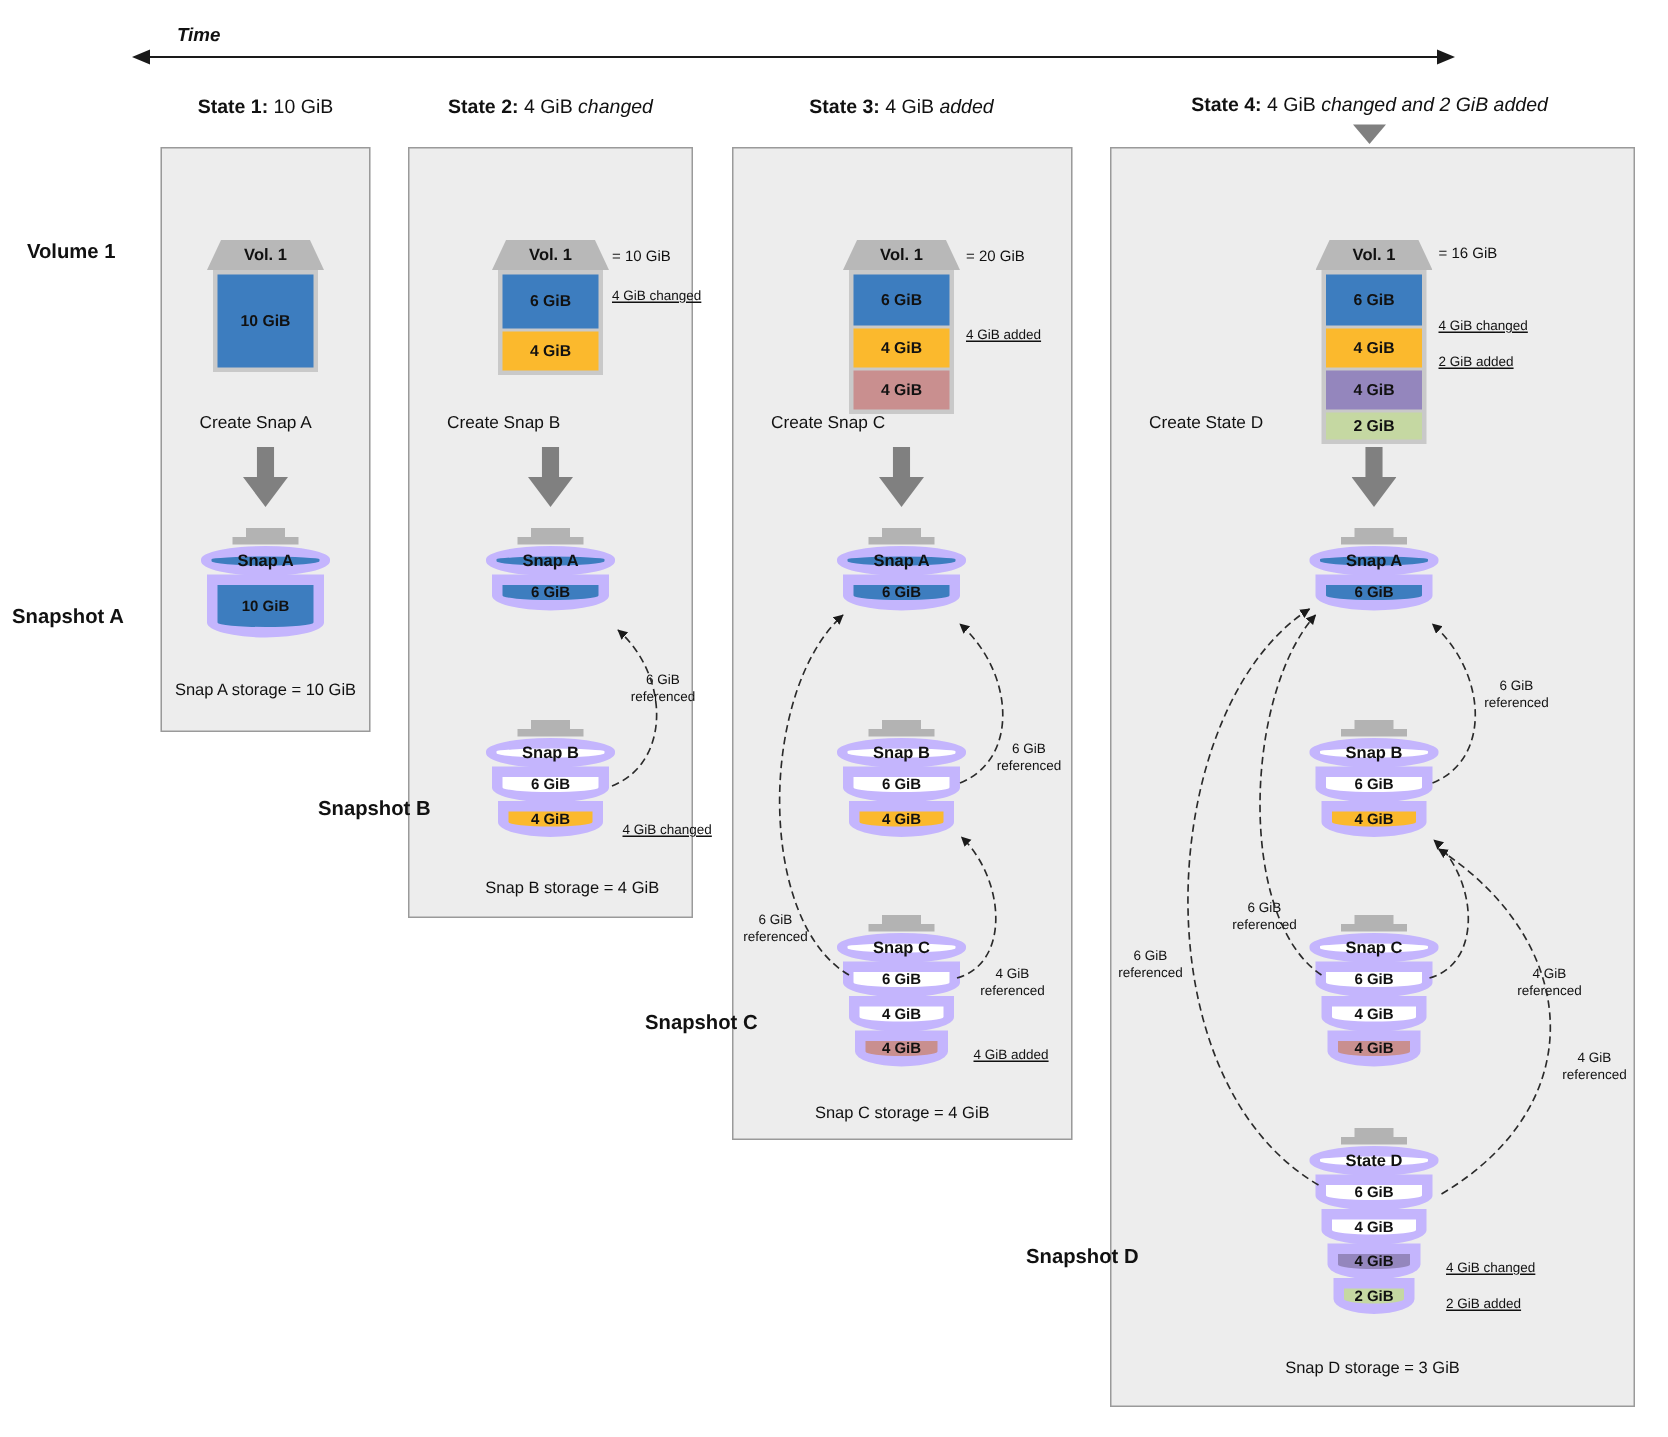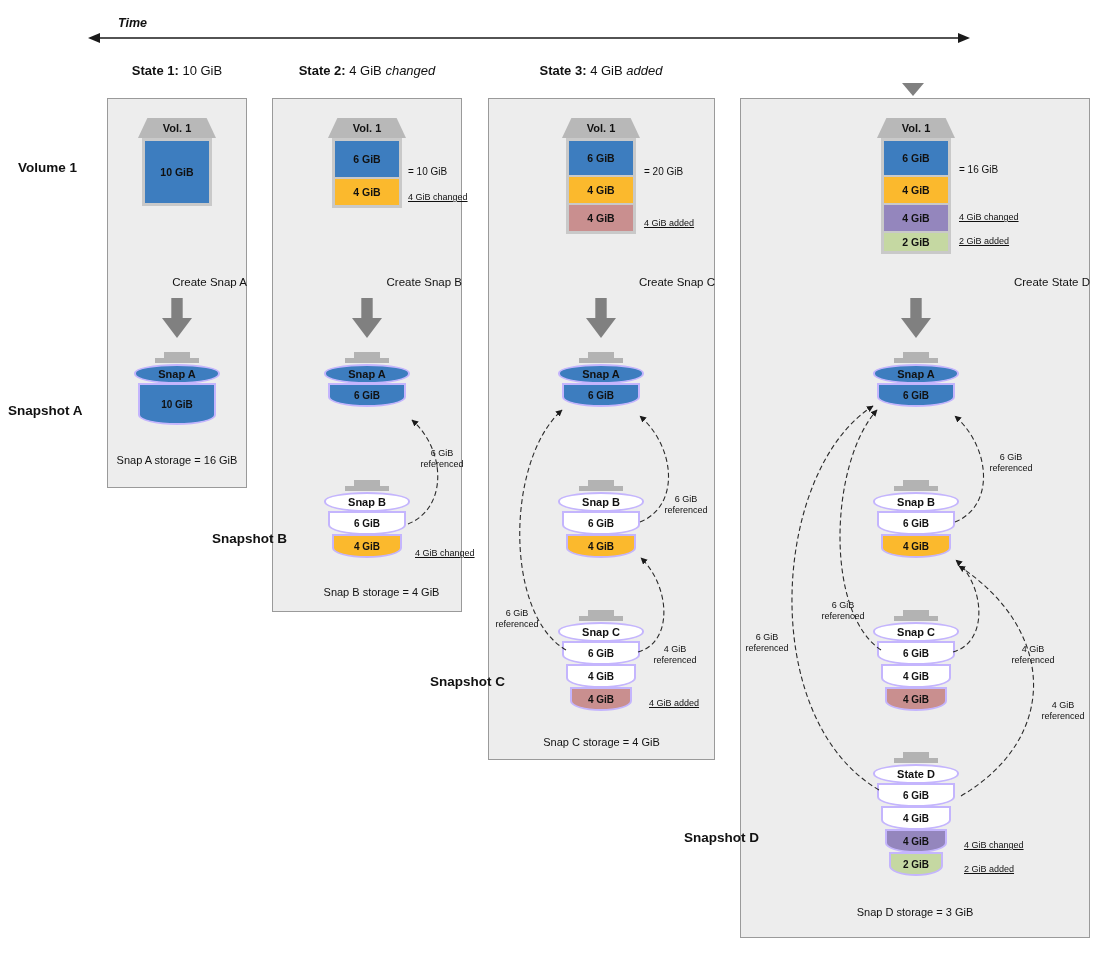--- a/index.html
+++ b/index.html
@@ -6,34 +6,34 @@
   .canvas{position:relative;width:1112px;height:958px;background:#ffffff;
           font-family:"Liberation Sans",sans-serif;color:#111;overflow:hidden;border-radius:17px;}
   .panel{position:absolute;background:#ededed;border:1px solid #9a9a9a;box-sizing:border-box;}
   .hdr{position:absolute;font-size:13px;text-align:center;white-space:nowrap;}
   .hdr .b{font-weight:bold;}
   .hdr .i{font-style:italic;}
   .row-label{position:absolute;font-weight:bold;font-size:13.5px;white-space:nowrap;}
   .time-label{position:absolute;font-size:12.5px;font-weight:bold;font-style:italic;}
   .state-marker{position:absolute;width:0;height:0;border-left:11px solid transparent;
                 border-right:11px solid transparent;border-top:13px solid #808080;}
-  .vol{position:absolute;width:78px;}
+  .vol{position:absolute;width:78px;margin-top:42px;}
   .vol-cap{height:20px;background:#b8b8b8;clip-path:polygon(12% 0,88% 0,100% 100%,0 100%);
            font-weight:bold;font-size:11px;line-height:20px;text-align:center;}
   .vol-body{margin:0 4px;background:#c9c9c9;padding:3px;display:flex;flex-direction:column;gap:2px;}
   .vol-block{display:flex;align-items:center;justify-content:center;font-weight:bold;font-size:10.5px;}
   .note{position:absolute;font-size:9px;white-space:nowrap;text-decoration:underline;}
   .total{position:absolute;font-size:10px;white-space:nowrap;}
-  .create-label{position:absolute;font-size:11.5px;text-align:right;}
+  .create-label{position:absolute;font-size:11.5px;text-align:left;padding-left:26px;}
   .down-arrow{position:absolute;width:30px;height:40px;background:#808080;
               clip-path:polygon(31% 0,69% 0,69% 50%,100% 50%,50% 100%,0 50%,31% 50%);}
   .bucket{position:absolute;width:86px;display:flex;flex-direction:column;align-items:center;}
   .tab1{width:26px;height:6px;background:#b3b3b3;}
   .tab2{width:44px;height:5px;background:#b3b3b3;margin-bottom:2px;}
-  .band{border:2px solid #c4b5fd;display:flex;align-items:center;justify-content:center;
+  .band{border:7px solid #c4b5fd;display:flex;align-items:center;justify-content:center;
         font-size:10px;font-weight:bold;box-sizing:border-box;margin-top:-1px;
         border-radius:0 0 50% 50%/0 0 10px 10px;}
   .band.title{font-size:11px;height:20px;border-radius:50% 50% 50% 50%/9px 9px 10px 10px;}
   .w0{width:86px}.w1{width:78px}.w2{width:70px}.w3{width:62px}.w4{width:54px}
   .h24{height:24px}.h42{height:42px}
   .storage{position:absolute;font-size:11px;text-align:center;}
   .ref-label{position:absolute;font-size:9px;line-height:1.25;white-space:pre-line;text-align:center;}
   svg.overlay{position:absolute;left:0;top:0;pointer-events:none;}
   .ref{fill:none;stroke:#2a2a2a;stroke-width:1.1;stroke-dasharray:5 3;}
   .axis{stroke:#1a1a1a;stroke-width:1.4;}
@@ -52,20 +52,23 @@
 
   <div class="hdr" style="left:77px;top:63px;width:200px">
     <span class="b">State 1:</span><span> 10 GiB</span><span class="i"></span>
   </div>
   <div class="hdr" style="left:267px;top:63px;width:200px">
     <span class="b">State 2:</span><span> 4 GiB </span><span class="i">changed</span>
   </div>
   <div class="hdr" style="left:501px;top:63px;width:200px">
     <span class="b">State 3:</span><span> 4 GiB </span><span class="i">added</span>
   </div>
+  <div class="hdr" style="left:763px;top:62px;width:300px">
+    <span class="b">State 4:</span><span> 4 GiB </span><span class="i">changed and 2 GiB added</span>
+  </div>
   <div class="state-marker" style="left:902px;top:83px"></div>
 
   <div class="row-label" style="left:18px;top:160px">Volume 1</div>
   <div class="row-label" style="left:8px;top:403px">Snapshot A</div>
   <div class="row-label" style="left:212px;top:531px">Snapshot B</div>
   <div class="row-label" style="left:430px;top:674px">Snapshot C</div>
   <div class="row-label" style="left:684px;top:830px">Snapshot D</div>
 
   <div class="vol" style="left:138px;top:118px">
     <div class="vol-cap">Vol. 1</div>
@@ -74,21 +77,21 @@
     </div>
   </div>
   <div class="create-label" style="left:107px;top:276px;width:140px">Create Snap A</div>
   <div class="down-arrow" style="left:162px;top:298px"></div>
   <div class="bucket" style="left:134px;top:352px">
     <div class="tab1"></div>
     <div class="tab2"></div>
     <div class="band title w0" style="background: rgb(61, 125, 191);">Snap A</div>
     <div class="band w1 h42" style="background: rgb(61, 125, 191);">10 GiB</div>
   </div>
-  <div class="storage" style="left:107px;top:454px;width:140px">Snap A storage = 16 GiB</div>
+  <div class="storage" style="left:107px;top:454px;width:140px">Snap A storage = 10 GiB</div>
 
   <div class="vol" style="left:328px;top:118px">
     <div class="vol-cap">Vol. 1</div>
     <div class="vol-body">
       <div class="vol-block" style="height: 36px; background: rgb(61, 125, 191);">6 GiB</div>
       <div class="vol-block" style="height: 26px; background: rgb(251, 185, 45);">4 GiB</div>
     </div>
   </div>
   <div class="total" style="left:408px;top:166px">= 10 GiB</div>
   <div class="note" style="left:408px;top:192px">4 GiB changed</div>

